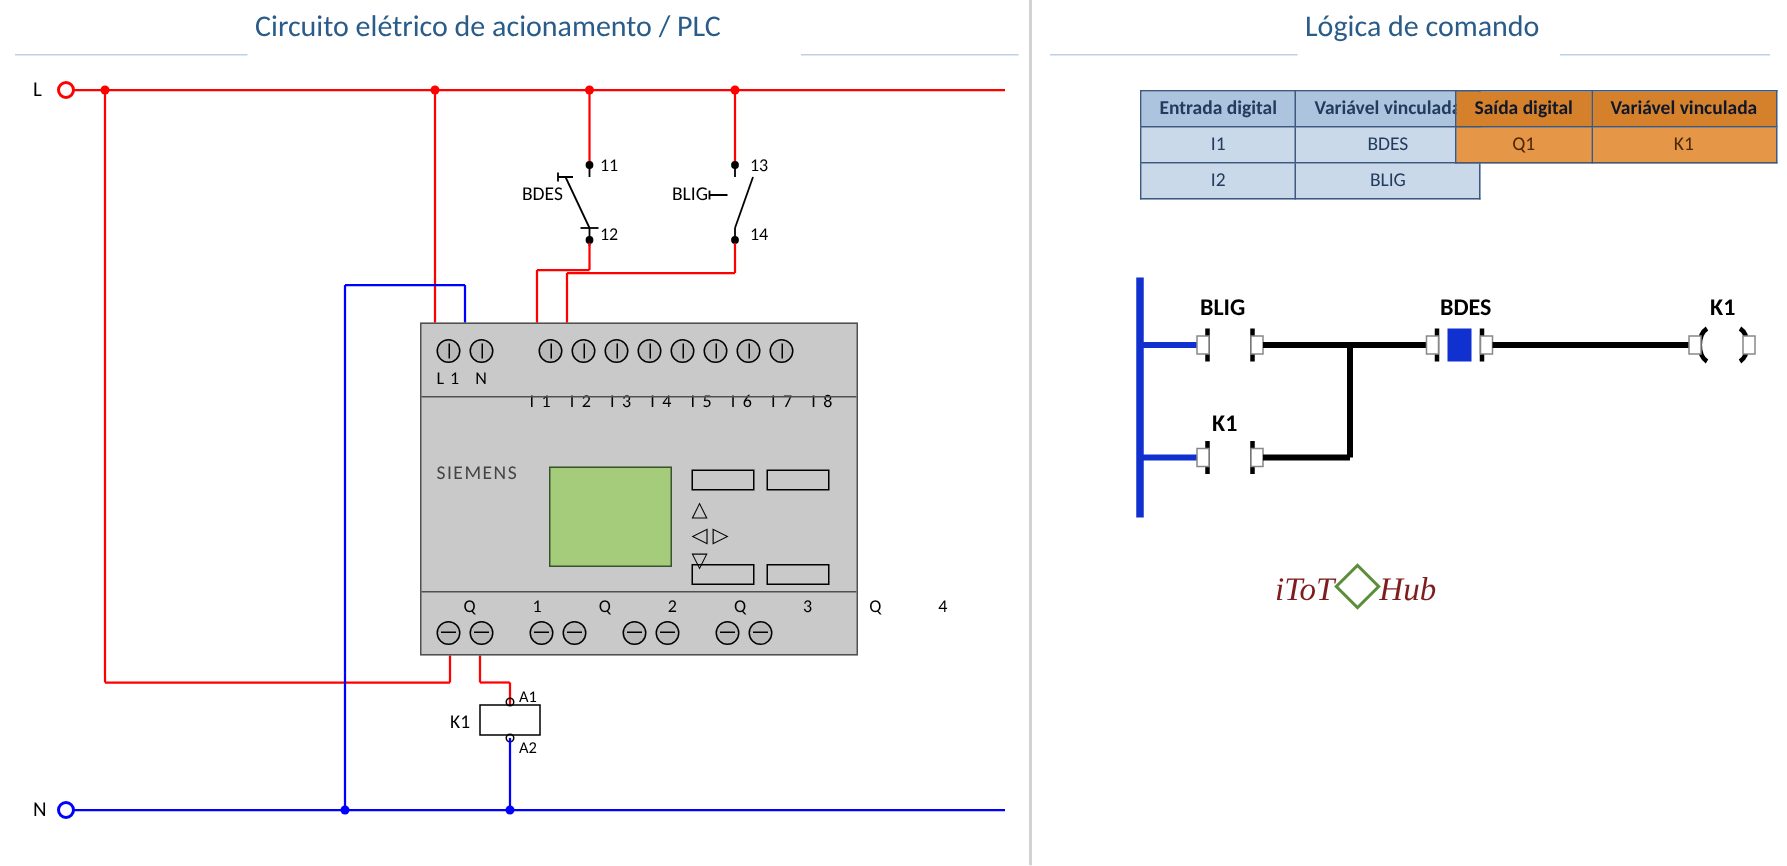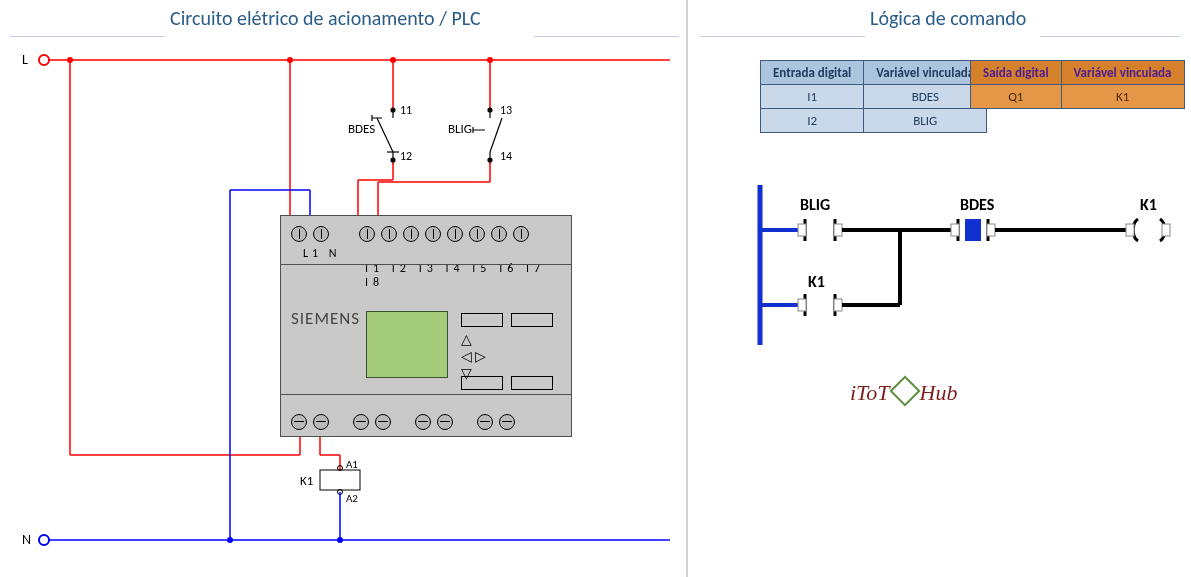--- a/index.html
+++ b/index.html
@@ -13,31 +13,31 @@
   .title-line.l3{left:700px;width:165px;}
   .title-line.l4{left:1040px;width:140px;}
   .divider{position:absolute;top:0;left:686px;width:2px;height:577px;background:#d2d2d2;}
   svg{position:absolute;top:0;left:0;}
   
   .plc{position:absolute;top:215px;left:280px;width:290px;height:220px;border:1px solid #505050;background:#c9c9c9;}
   .screw-row{display:flex;position:absolute;left:10px;}
   .screw{width:14px;height:14px;border:1px solid #000;border-radius:50%;margin-right:6px;background:#bababa;}
   .screw::after{content:"";display:block;width:1px;height:10px;margin:2px auto;background:#000;}
   .screw.inv::after{width:10px;height:1px;margin:6px auto;}
-  .term-label{position:absolute;font-size:12px;color:#000;margin-left:12px;}
-  .siemens{position:absolute;top:92px;left:10px;font-size:17px;letter-spacing:1px;}
+  .term-label{position:absolute;font-size:12px;color:#000;}
+  .siemens{position:absolute;top:92px;left:10px;font-size:13px;letter-spacing:1px;}
   .screen{position:absolute;top:95px;left:85px;width:80px;height:65px;background:#a4cc7a;border:1px solid #3b5230;}
   .btn-box{position:absolute;width:40px;height:12px;border:1px solid #000;top:97px;}
   .arrows{position:absolute;top:115px;left:180px;font-size:14px;color:#000;}
   
   table.io{position:absolute;border-collapse:collapse;font-size:13px;}
   table.io th,table.io td{border:1px solid #3c5a80;padding:4px 12px;text-align:center;}
   table.io.blue th{background:#adc4de;color:#223c5e;margin-left:32px;}
   table.io.blue td{background:#cad9ea;color:#223c5e;}
-  table.io.orange th{background:#d5812b;color:#4c1d95;}
+  table.io.orange th{background:#d5812b;color:#0f172a;}
   table.io.orange td{background:#e59647;color:#4b2806;}
   .logo{position:absolute;top:380px;left:850px;font:italic 22px 'Times New Roman',serif;color:#7f1d1d;}
   .logo .cube{display:inline-block;width:18px;height:18px;border:2px solid #5a8e3a;transform:rotate(45deg);margin:0 4px;vertical-align:-2px;}
 </style>
 </head>
 <body>
 
 <div class="page">
   <div class="title right">Lógica de comando</div>
   <div class="title left">Circuito elétrico de acionamento / PLC</div>
@@ -141,20 +141,23 @@
     </div>
     <div style="position:absolute;top:48px;left:0;right:0;height:1px;background:#505050;"></div>
     <div class="siemens">SIEMENS</div>
     <div class="screen"></div>
     <div class="btn-box" style="left:180px;"></div>
     <div class="btn-box" style="left:230px;"></div>
     <div class="arrows">△<br>◁&nbsp;▷<br>▽</div>
     <div class="btn-box" style="left:180px;top:160px;"></div>
     <div class="btn-box" style="left:230px;top:160px;"></div>
     <div style="position:absolute;top:178px;left:0;right:0;height:1px;background:#505050;"></div>
+    <div class="term-label" style="top:182px;left:28px;letter-spacing:38px;">
+      <span>Q1</span><span>Q2</span><span>Q3</span><span>Q4</span>
+    </div>
     <div class="screw-row" style="bottom:6px;">
       <div class="screw inv"></div>
         <div class="screw inv"></div>
         <div style="width:18px"></div>
       <div class="screw inv"></div>
         <div class="screw inv"></div>
         <div style="width:18px"></div>
       <div class="screw inv"></div>
         <div class="screw inv"></div>
         <div style="width:18px"></div>

